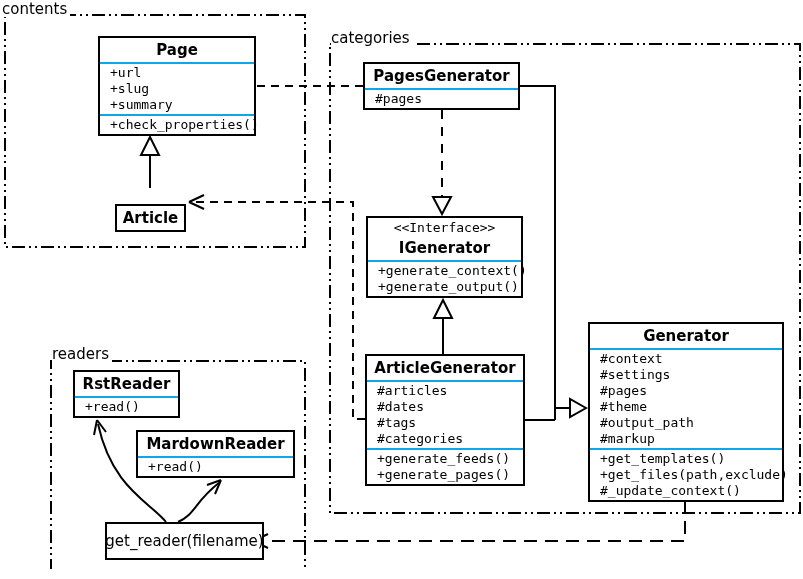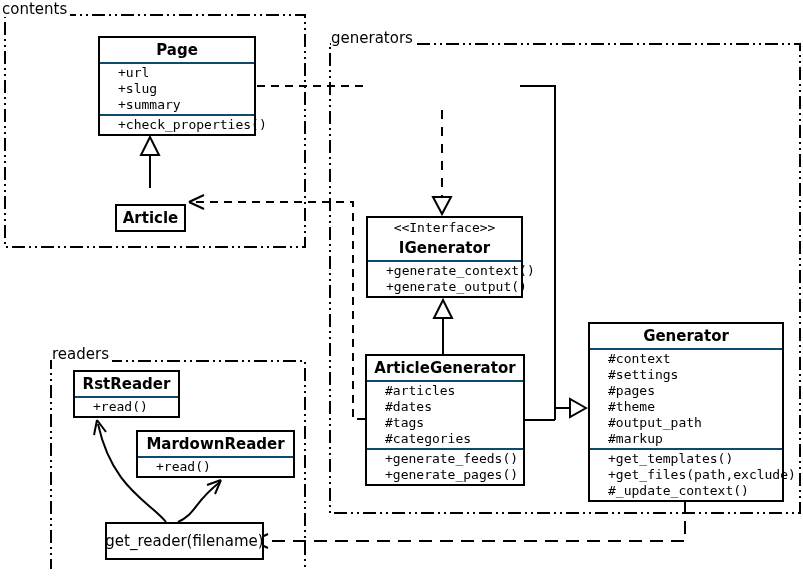--- a/index.html
+++ b/index.html
@@ -5,21 +5,21 @@
   html,body{margin:0;padding:0;background:#ffffff;}
   .canvas{position:relative;width:803px;height:569px;background:#ffffff;
           font-family:"DejaVu Sans",sans-serif;color:#000;overflow:hidden;}
   svg.layer{position:absolute;left:0;top:0;z-index:1;}
   .pkg-label{position:absolute;z-index:3;font-size:15px;line-height:16px;
              background:#ffffff;padding:0 3px 0 0;}
   .uml-box{position:absolute;z-index:2;border:2px solid #000;background:#ffffff;
            box-sizing:border-box;}
   .uml-title{font-weight:bold;font-size:15px;text-align:center;line-height:24px;height:24px;
              white-space:nowrap;}
-  .uml-sec{border-top:2px solid #0c4a6e;padding:1px 18px;}
+  .uml-sec{border-top:2px solid #0ea5e9;padding:1px 10px;}
   .uml-member{font-family:"DejaVu Sans Mono","Liberation Mono",monospace;font-size:13px;
               line-height:16px;white-space:pre;}
   .stereotype{font-family:"DejaVu Sans Mono","Liberation Mono",monospace;font-size:13px;
               text-align:center;line-height:16px;padding-top:2px;}
   .fn-box{display:flex;align-items:center;justify-content:center;font-size:15px;margin-left:14px;}
 </style>
 </head>
 <body>
 
 <div class="canvas">
@@ -54,39 +54,45 @@
     <path d="M253,541 L268,534 M253,541 L268,548" fill="none" stroke="#000" stroke-width="2"></path>
 
     <path d="M166,522 C150,502 112,488 98,424" fill="none" stroke="#000" stroke-width="2"></path>
     <path d="M97,420 L94,435 M97,420 L106,432" fill="none" stroke="#000" stroke-width="2"></path>
 
     <path d="M178,522 C197,513 193,503 220,482" fill="none" stroke="#000" stroke-width="2"></path>
     <path d="M221,480 L207,485 M221,480 L215,494" fill="none" stroke="#000" stroke-width="2"></path>
   </svg>
 
   <div class="pkg-label" style="left:2px;top:1px;">contents</div>
-  <div class="pkg-label" style="left:331px;top:30px;">generators</div>
+  <div class="pkg-label" style="left:331px;top:30px;">categories</div>
   <div class="pkg-label" style="left:52px;top:346px;">readers</div>
 
   <div class="uml-box" style="left:70px;top:36px;width:158px;margin-left:28px;">
     <div class="uml-title">Page</div>
     <div class="uml-sec">
       <div class="uml-member">+url</div>
       <div class="uml-member">+slug</div>
       <div class="uml-member">+summary</div>
     </div>
     <div class="uml-sec">
       <div class="uml-member">+check_properties()</div>
     </div>
   </div>
 
   <div class="uml-box" style="left:115px;top:204px;width:71px;">
     <div class="uml-title">Article</div>
   </div>
 
+  <div class="uml-box" style="left:363px;top:62px;width:157px;">
+    <div class="uml-title">PagesGenerator</div>
+    <div class="uml-sec">
+      <div class="uml-member">#pages</div>
+    </div>
+  </div>
 
   <div class="uml-box" style="left:366px;top:216px;width:157px;">
     <div>
       <div class="stereotype">&lt;&lt;Interface&gt;&gt;</div>
       <div class="uml-title">IGenerator</div>
     </div>
     <div class="uml-sec">
       <div class="uml-member">+generate_context()</div>
       <div class="uml-member">+generate_output()</div>
     </div>

